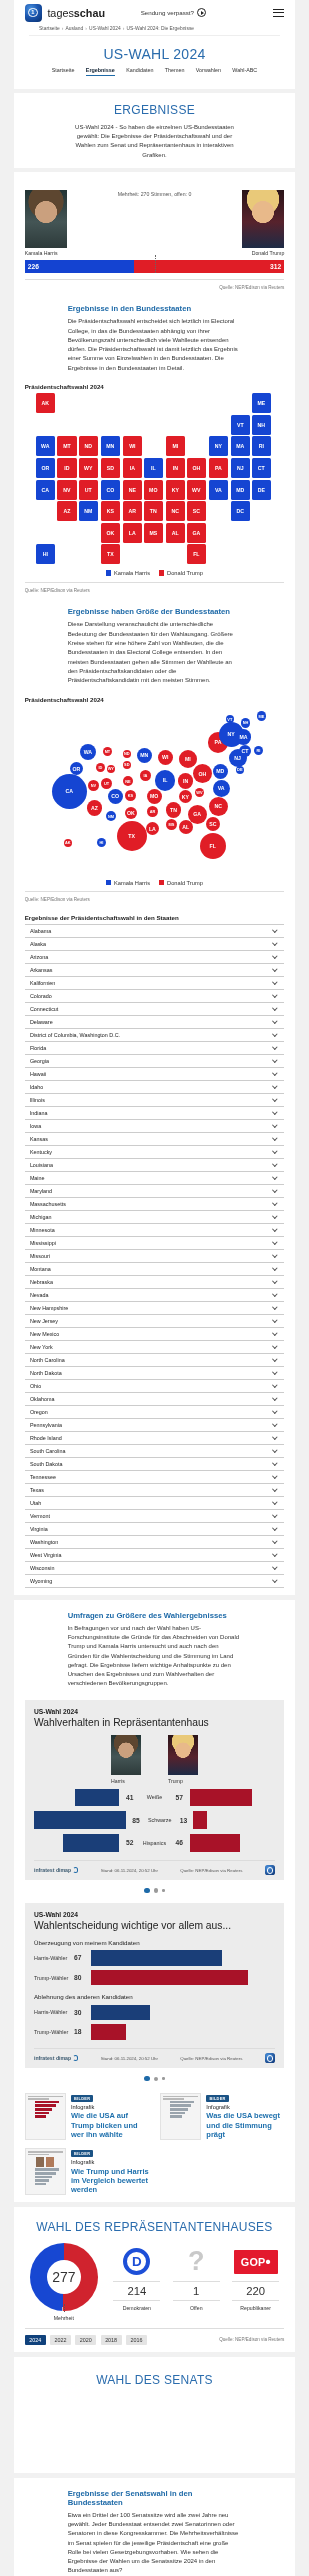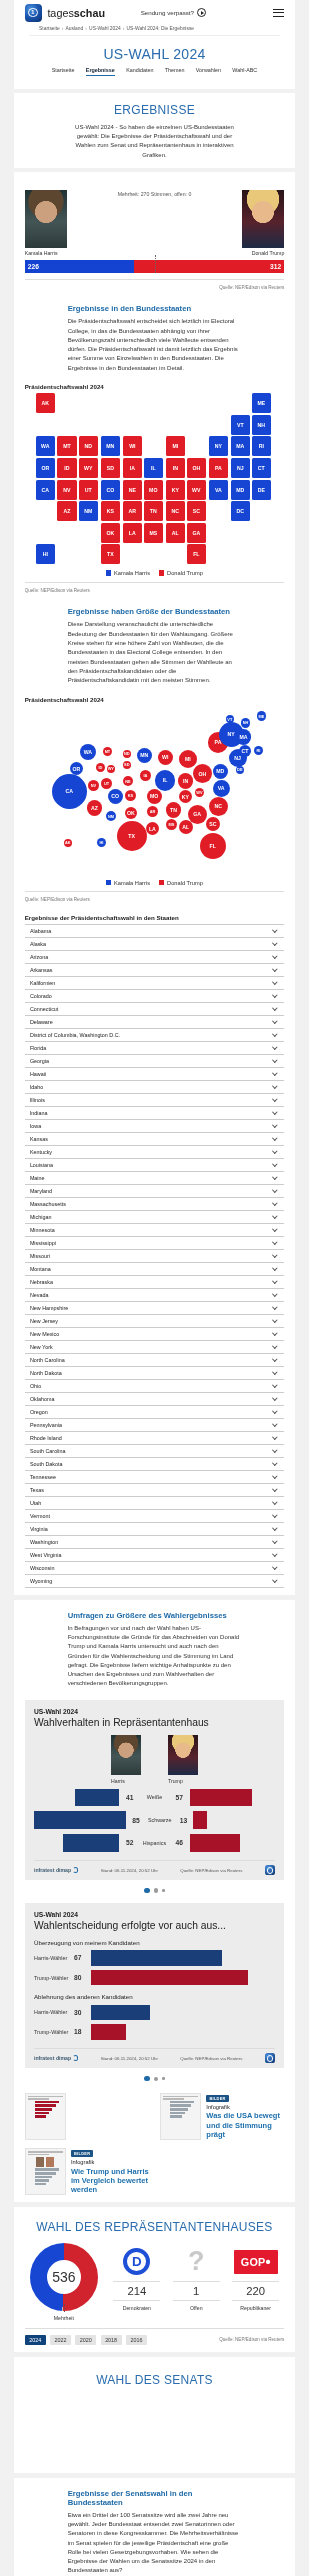--- a/index.html
+++ b/index.html
@@ -579,21 +579,21 @@
     </div>
   </div>
   <div class="dots">
     <i class="d1"></i>
       <i class="d2"></i>
       <i class="d3"></i>
   </div>
 
   <div class="ig-card">
     <div class="ig-kicker">US-Wahl 2024</div>
-    <div class="ig-title">Wahlentscheidung erfolgte vor auch aus...</div>
+    <div class="ig-title">Wahlentscheidung wichtige vor allem aus...</div>
     <div id="motGroups" style="margin-top:3.1px;">
         <div class="mot-grp-title">Überzeugung von meinem Kandidaten</div>
         <div class="mot-row">
           <div class="lbl">Harris-Wähler</div>
           <div class="num">67</div>
           <div class="bar dem-dark" style="width: 131px;"></div>
         </div>
         <div class="mot-row">
           <div class="lbl">Trump-Wähler</div>
           <div class="num">80</div>
@@ -633,20 +633,21 @@
           <div class="tl"></div>
           <div class="tl" style="width: 60%;"></div>
           <div class="bars">
             <i style="width: 24px; background: rgb(168, 18, 40);"></i>
             <i style="width: 20.6px; background: rgb(168, 18, 40);"></i>
             <i style="width: 17.5px; background: rgb(168, 18, 40);"></i>
             <i style="width: 14.4px; background: rgb(168, 18, 40);"></i>
             <i style="width: 11.3px; background: rgb(168, 18, 40);"></i>
           </div>
         </div>
+        <div class="t-txt"><span class="badge">BILDER</span><div class="t-kick">Infografik</div><div class="t-title">Wie die USA auf Trump blicken und wer ihn wählte</div></div>
       </div>
       <div class="teaser">
         <div class="thumb">
           <div class="tl"></div>
           <div class="tl" style="width: 60%;"></div>
           <div class="bars">
             <i style="width: 24px; background: rgb(154, 164, 173);"></i>
             <i style="width: 20.6px; background: rgb(154, 164, 173);"></i>
             <i style="width: 17.5px; background: rgb(154, 164, 173);"></i>
             <i style="width: 14.4px; background: rgb(154, 164, 173);"></i>
@@ -674,21 +675,21 @@
         <div class="t-txt"><span class="badge">BILDER</span><div class="t-kick">Infografik</div><div class="t-title">Wie Trump und Harris im Vergleich bewertet werden</div></div>
       </div>
     </div>
 </div>
 
 <div class="card" style="padding-top:12.4px;">
   <h2 class="hsec h-mid">WAHL DES REPRÄSENTANTENHAUSES</h2>
   <div class="house-wrap">
     <div class="donut-col">
       <div class="donut">
-        <div class="hole">536</div>
+        <div class="hole">277</div>
         <div class="mark"></div>
       </div>
       <div class="mehrheit">Mehrheit</div>
     </div>
     <div class="stats">
       <div class="stat">
         <div class="ic">
             <div class="dem-logo">D</div>
           </div>
         <div class="val">214</div>

